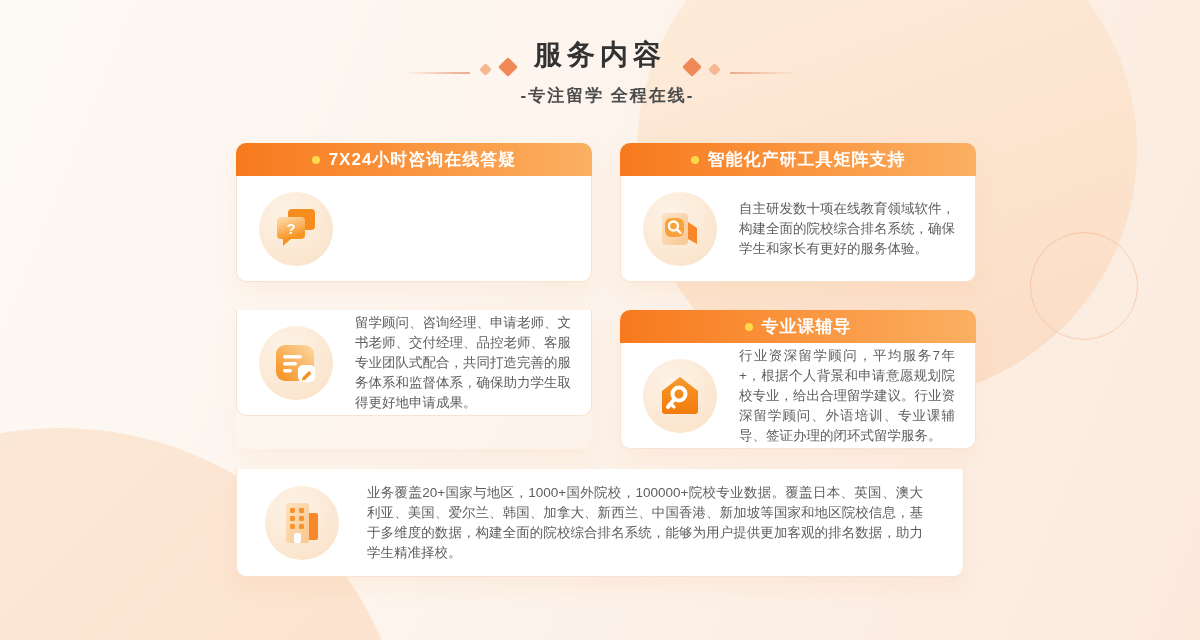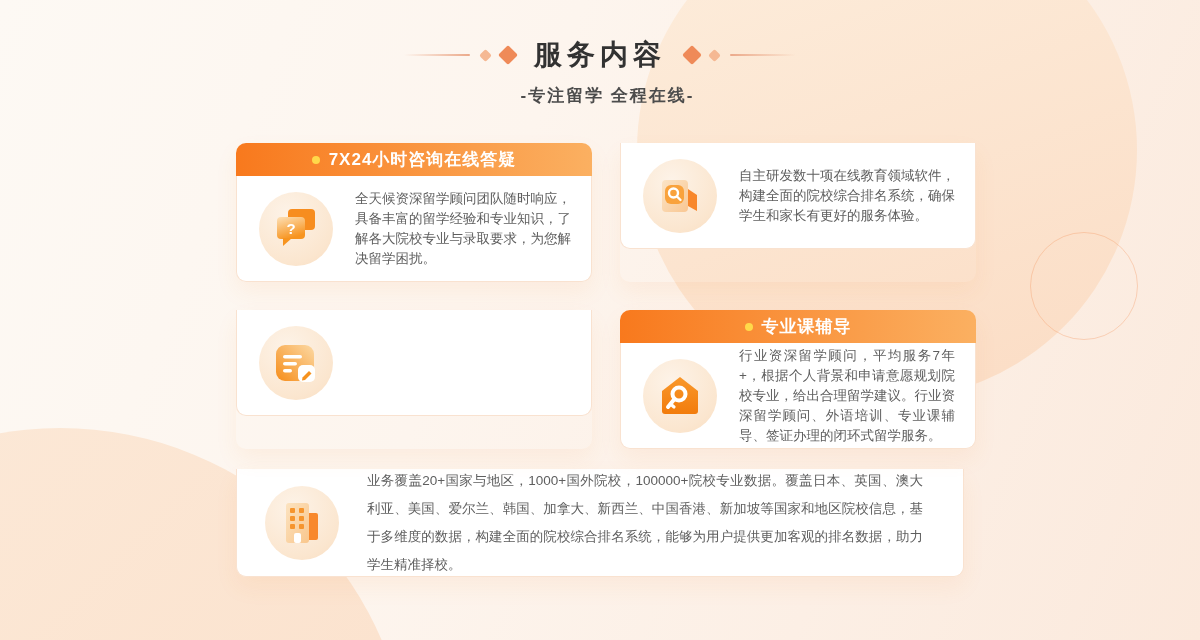--- a/index.html
+++ b/index.html
@@ -15,21 +15,21 @@
     background:linear-gradient(160deg,#fdeedd 0%,#fbdcc4 100%); }
   .ring-r { width:108px; height:108px; left:1030px; top:232px;
     background:transparent; border:1.5px solid rgba(243,150,95,.35); }
   .blob-bl { width:700px; height:700px; left:-290px; top:428px;
     background:linear-gradient(135deg,#fcead9 0%,#fbdfc9 100%); }
 
   .content { position:relative; z-index:2; }
 
   
   .header-block { text-align:center; padding-top:36px; }
-  .title-row { display:flex; align-items:center; justify-content:center; gap:11px; }
+  .title-row { display:flex; align-items:flex-end; justify-content:center; gap:11px; }
   .deco-line { width:66px; height:2px; border-radius:1px; }
   .deco-line.left  { background:linear-gradient(90deg,rgba(238,170,140,0),#eba98a); }
   .deco-line.right { background:linear-gradient(270deg,rgba(238,170,140,0),#eba98a); }
   .diamond { display:inline-block; transform:rotate(45deg); border-radius:2px; }
   .diamond.small { width:9px;  height:9px;  background:#f5b893; }
   .diamond.large { width:14px; height:14px; background:#ef8a58; }
   .page-title { font-size:28px; font-weight:bold; color:#323232; letter-spacing:5px; margin:0 8px; }
   .subtitle { margin-top:10px; font-size:17px; font-weight:600; color:#4c4c4c; letter-spacing:2px;padding-left:15px; }
 
   
@@ -45,21 +45,21 @@
     border-radius:0 0 10px 10px; height:106px; display:flex; align-items:center; }
   .wide { margin-top:20px; }
   .wide .card-body { height:108px; }
   .icon-wrap { width:118px; display:flex; justify-content:center; flex:0 0 auto; }
   .wide .icon-wrap { width:130px; }
   .icon-circle { width:74px; height:74px; border-radius:50%;
     background:radial-gradient(circle at 38% 30%,#fdf3e8 0%,#fbe6cf 70%,#f9ddc0 100%);
     display:flex; align-items:center; justify-content:center; }
   .card-text { flex:1; padding-right:20px; font-size:13.5px; line-height:20px;
     color:#5e5e5e; text-align:justify; }
-  .wide .card-text { padding-right:40px; line-height:28px; }
+  .wide .card-text { padding-right:40px; line-height:20px; }
 </style>
 </head>
 <body>
 
 <div class="blob blob-tr"></div>
 <div class="blob ring-r"></div>
 <div class="blob blob-bl"></div>
 
 <div class="content">
   <div class="header-block">
@@ -93,25 +93,28 @@
                       <stop offset="1" stop-color="#f7941f"></stop>
                   </linearGradient>
                 </defs>
                 <rect x="19" y="7" width="27" height="21" rx="4" fill="#f78d1f"></rect>
                 <rect x="8" y="15" width="28" height="22" rx="4" fill="url(#g1)"></rect>
                 <path d="M14 36 L14 44 L23 36 Z" fill="#f7941f"></path>
                 <text x="22" y="32" font-size="15" font-weight="bold" fill="#ffffff" text-anchor="middle" font-family="Liberation Sans, sans-serif">?</text>
               </svg>
             </div>
           </div>
-          <p class="card-text">全天候资深留学顾问团队随时响应，具备丰富的留学经验和专业知识，了解各大院校专业与录取要求，为您解决留学困扰。</p>
-        </div>
-      </section>
-
-      <section class="card">
+        </div>
+      </section>
+
+      <section class="card">
+        <div class="card-header">
+          <span class="dot"></span>
+          <h2 class="card-title">智能化产研工具矩阵支持</h2>
+        </div>
         <div class="card-body">
           <div class="icon-wrap">
             <div class="icon-circle">
               <svg width="54" height="54" viewBox="0 0 54 54">
                 <defs>
                   <linearGradient id="g2" x1="0" y1="0" x2="1" y2="1">
                     <stop offset="0" stop-color="#fbe4c6"></stop>
                       <stop offset="1" stop-color="#f9c793"></stop>
                   </linearGradient>
                 </defs>
@@ -140,20 +143,21 @@
                 </defs>
                 <rect x="7" y="9" width="38" height="36" rx="9" fill="url(#g3)"></rect>
                 <rect x="14" y="19" width="19" height="3.6" rx="1.8" fill="#ffffff"></rect>
                 <rect x="14" y="26" width="14" height="3.6" rx="1.8" fill="#ffffff"></rect>
                 <rect x="14" y="33" width="9" height="3.6" rx="1.8" fill="#ffffff"></rect>
                 <rect x="29" y="29" width="17" height="17" rx="5" fill="#ffffff"></rect>
                 <path d="M33.5 41.5 L40 35 L42.5 37.5 L36 44 L33 44.5 Z" fill="#f6921e"></path>
               </svg>
             </div>
           </div>
+          <p class="card-text">留学顾问、咨询经理、申请老师、文书老师、交付经理、品控老师、客服专业团队式配合，共同打造完善的服务体系和监督体系，确保助力学生取得更好地申请成果。</p>
         </div>
       </section>
 
       <section class="card">
         <div class="card-header">
           <span class="dot"></span>
           <h2 class="card-title">专业课辅导</h2>
         </div>
         <div class="card-body">
           <div class="icon-wrap">

